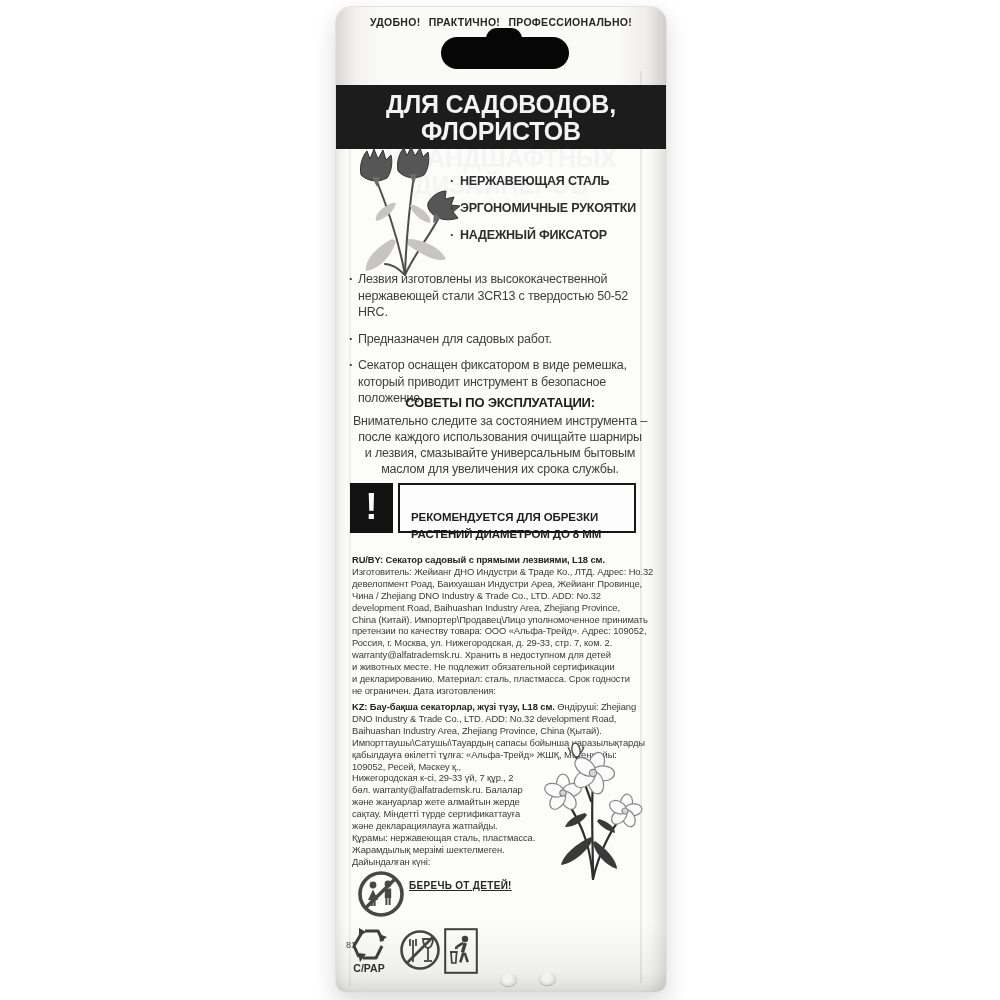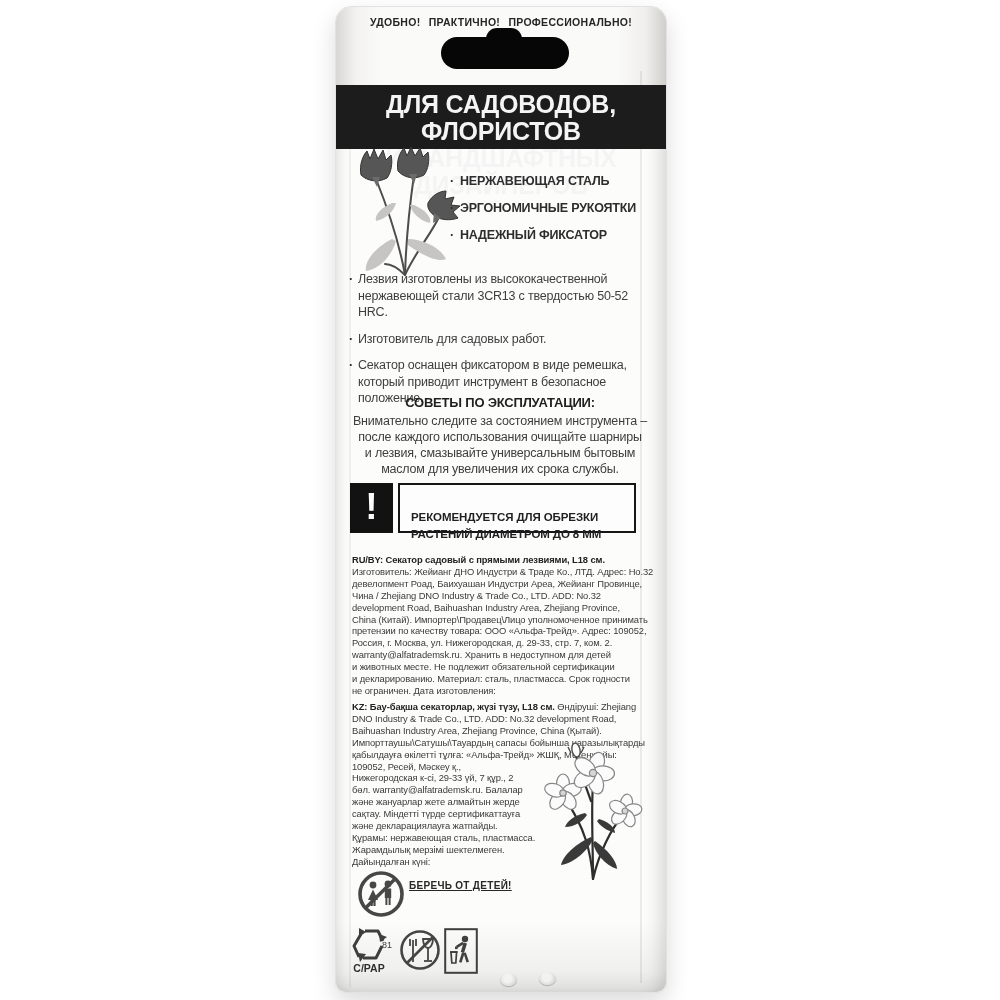--- a/index.html
+++ b/index.html
@@ -65,21 +65,21 @@
 
   .finep { font-size:9.4px; line-height:11.9px; color:#3a3a3a; letter-spacing:-.1px; }
   .ru { position:absolute; left:16px; top:547px; width:306px; }
   .fp-h { font-weight:bold; color:#222222; }
   .kz { position:absolute; left:16px; top:694px; width:300px; }
 
   .kids-icon { position:absolute; left:20px; top:862px; width:50px; height:50px; }
   .kids-label { position:absolute; left:73px; top:873px; font-size:10px; font-weight:bold; letter-spacing:.3px; color:#272727;text-decoration:underline; }
 
   .recycle { position:absolute; left:10px; top:919px; width:46px; height:40px; }
-  .recycle-code { position:absolute; left:10px; top:933px; width:46px; text-align:right;
+  .recycle-code { position:absolute; left:10px; top:933px; width:46px; text-align:left;
     font-size:9px; font-weight:normal; color:#3c3c3c; }
   .recycle-label { position:absolute; left:7px; top:955px; width:52px; text-align:center;
     font-size:10.5px; font-weight:bold; color:#2e2e2e; }
 
   .nofood { position:absolute; left:62px; top:921px; width:44px; height:44px; }
   .tidyman { position:absolute; left:108px; top:921px; width:34px; height:46px; }
 
   .rivet { position:absolute; width:17px; height:13px; border-radius:50%;
     background:radial-gradient(circle at 45% 40%, #f2f2f1 0 35%, #d9d8d6 70%, #bcbbb9 100%);
     box-shadow:0 1px 1px rgba(0,0,0,.25); }
@@ -145,21 +145,21 @@
     </div>
 
     <div class="bullets">
       <div class="bullet">
         <span class="dot">·</span>
         <span class="pre">Лезвия изготовлены из высококачественной
 нержавеющей стали 3CR13 с твердостью 50-52 HRC.</span>
       </div>
       <div class="bullet">
         <span class="dot">·</span>
-        <span class="pre">Изготовитель для садовых работ.</span>
+        <span class="pre">Предназначен для садовых работ.</span>
       </div>
       <div class="bullet">
         <span class="dot">·</span>
         <span class="pre">Секатор оснащен фиксатором в виде ремешка,
 который приводит инструмент в безопасное
 положение.</span>
       </div>
     </div>
 
     <div class="tips">

